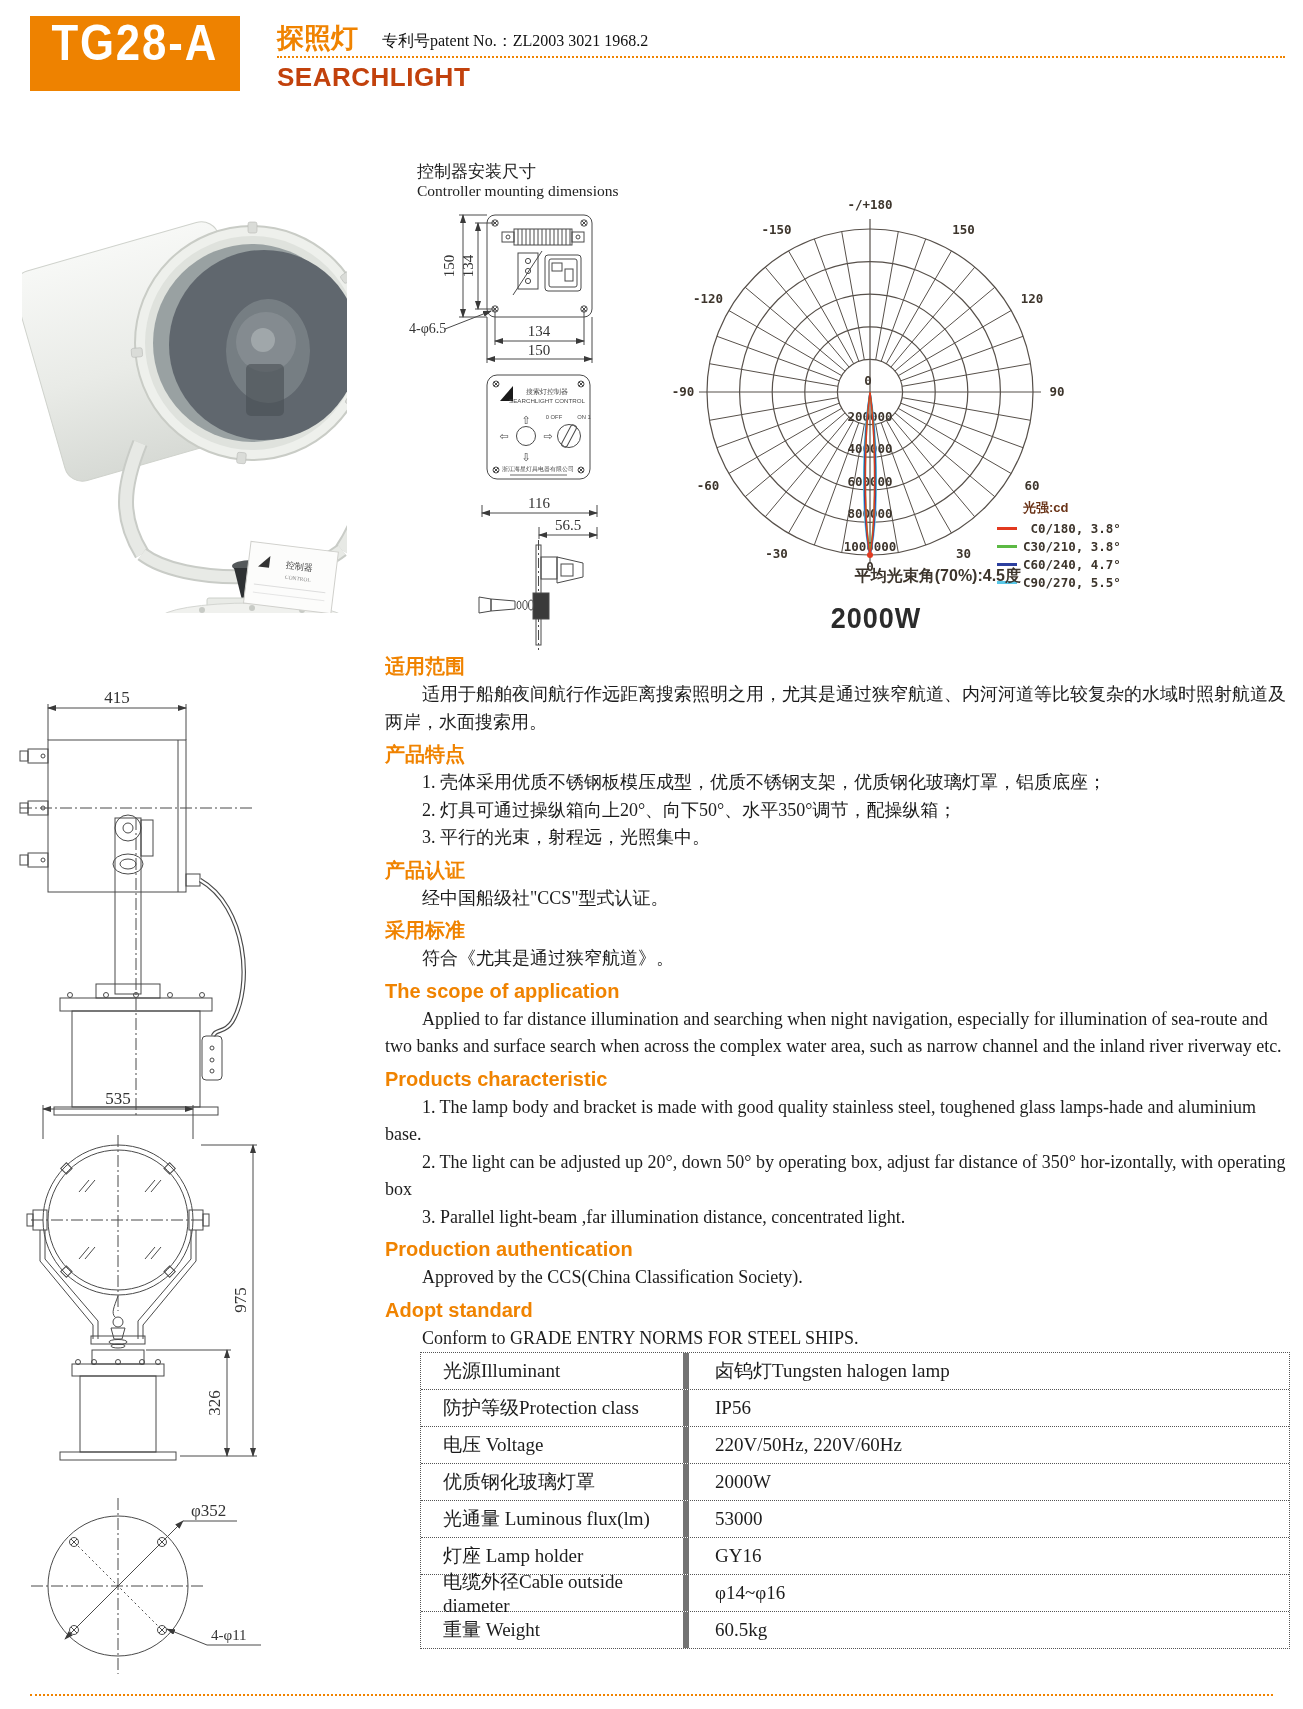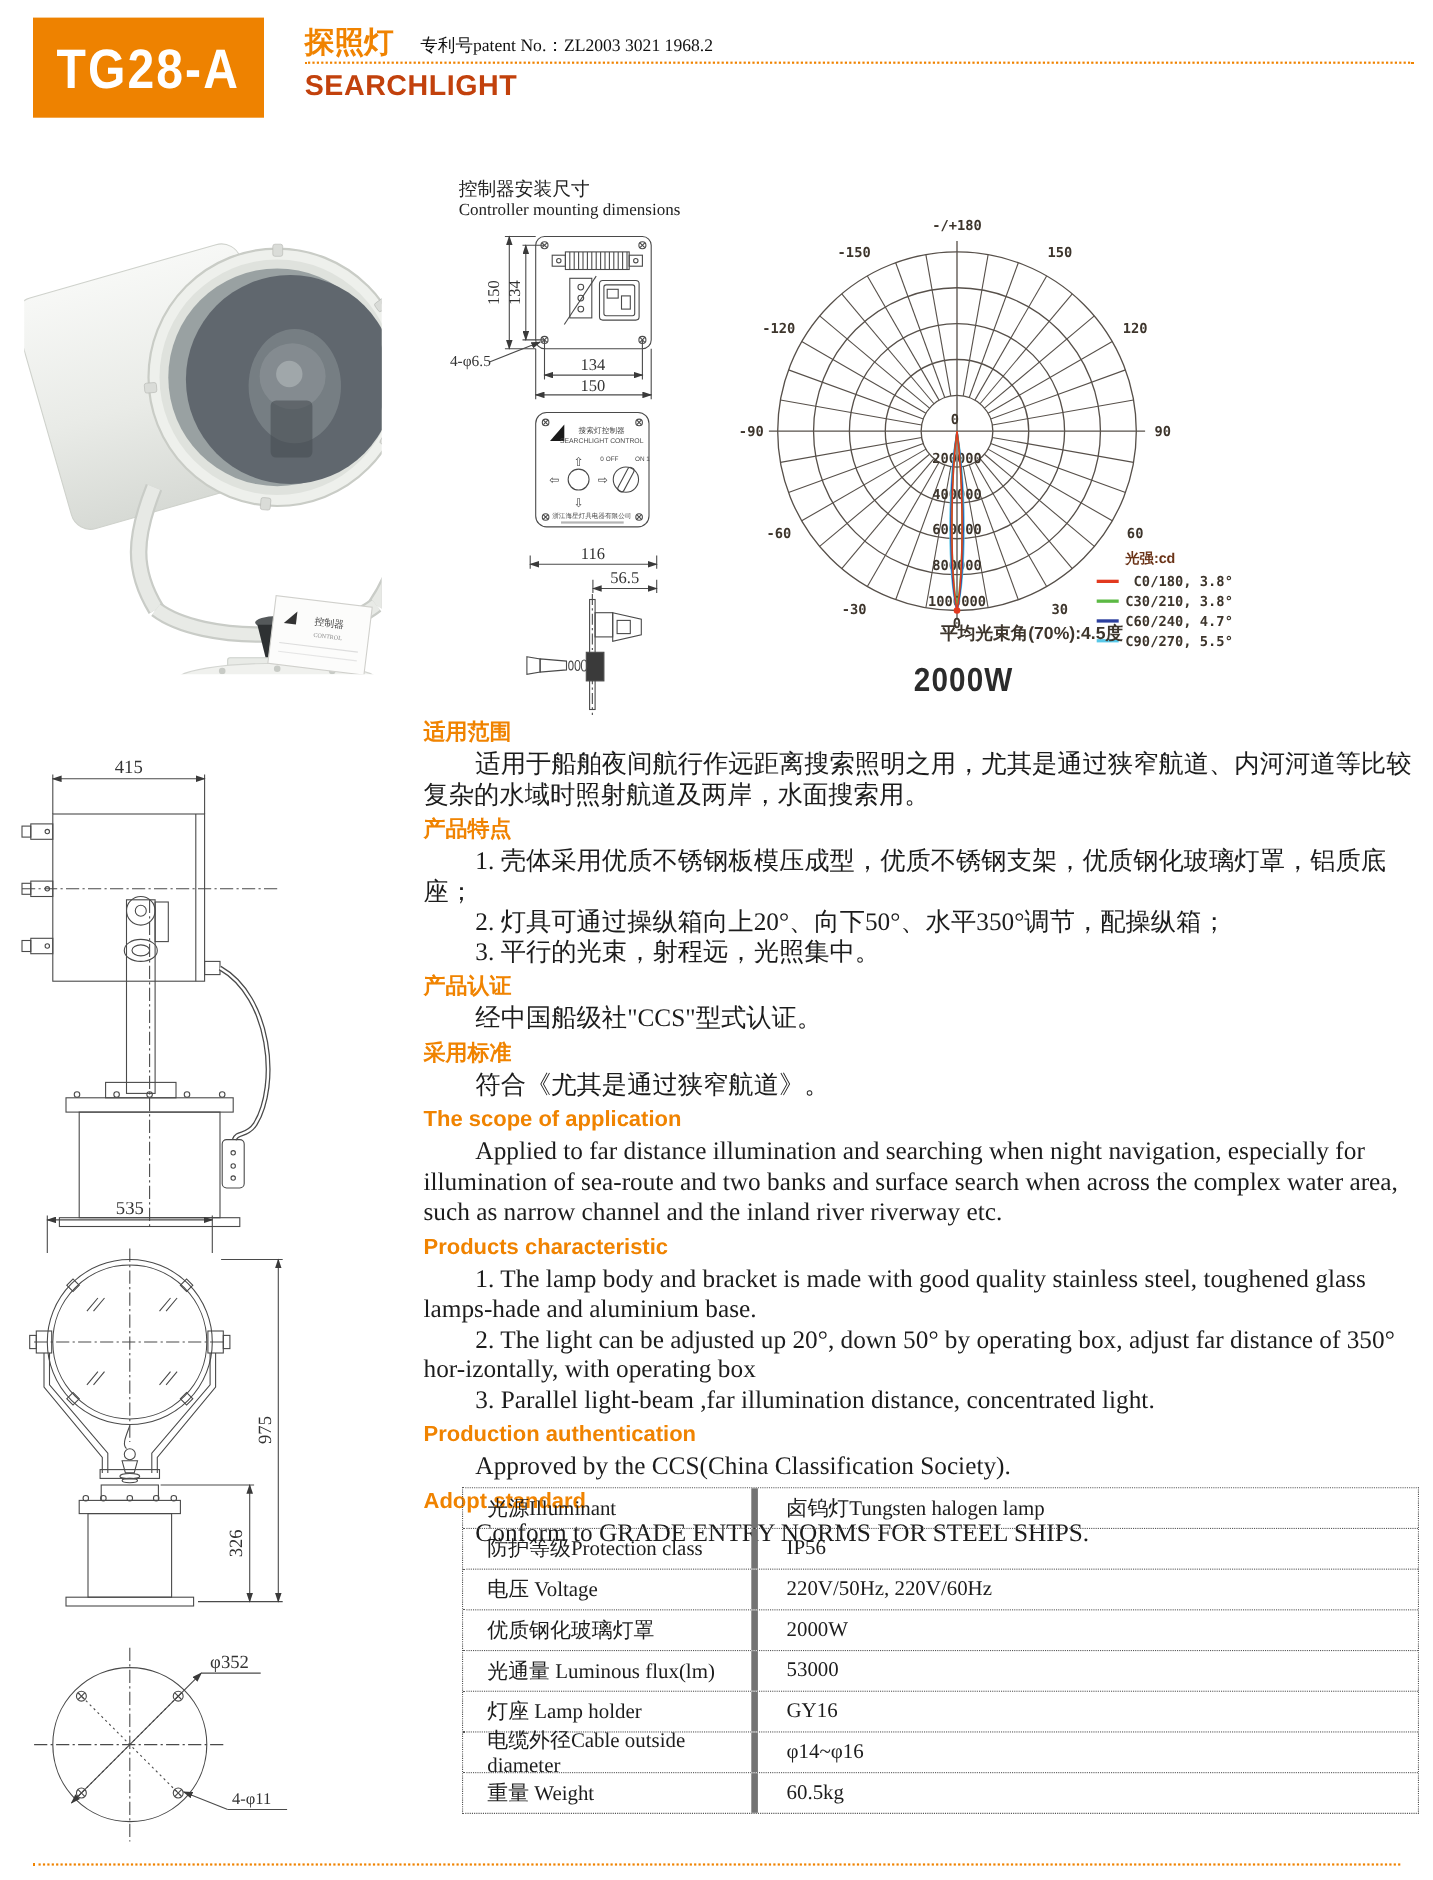--- a/index.html
+++ b/index.html
@@ -1,21 +1,21 @@
 <!DOCTYPE html>
 <html><head>
 <meta charset="utf-8">
 <style>
   html,body{margin:0;padding:0;background:#ffffff;}
   .page{position:relative;width:1303px;height:1709px;background:#fff;overflow:hidden;
         font-family:"Liberation Serif","DejaVu Serif",serif;color:#1c1c1c;}
 
   
-  .model-box{position:absolute;left:30px;top:16px;width:210px;height:91px;background:#ee8200;
-             display:flex;align-items:center;justify-content:center;}
+  .model-box{position:absolute;left:30px;top:16px;width:210px;height:75px;background:#ee8200;
+             display:flex;justify-content:center;}
   .model-box span{font-family:"Liberation Sans","DejaVu Sans",sans-serif;font-weight:700;
                   font-size:46px;color:#fff;letter-spacing:2px;transform:scale(.95,1.1);}
   .prod-cn{position:absolute;left:277px;top:20px;font-family:"Liberation Sans",sans-serif;
            font-weight:700;font-size:27px;color:#f08300;}
   .patent{position:absolute;left:382px;top:31px;font-size:16px;color:#111;}
   .head-rule{position:absolute;left:277px;top:56px;width:1008px;border-top:2px dotted #f08300;}
   .prod-en{position:absolute;left:277px;top:62px;font-family:"Liberation Sans",sans-serif;
            font-weight:700;font-size:26px;color:#c2410c;letter-spacing:.5px;}
   .foot-rule{position:absolute;left:30px;top:1694px;width:1243px;border-top:2px dotted #f08300;}
 
@@ -41,21 +41,21 @@
   .chart-foot{position:absolute;left:96px;top:401px;width:280px;text-align:right;
               font-family:"Liberation Sans",sans-serif;font-weight:700;font-size:16px;color:#3d352c;}
   .wattage{position:absolute;left:791px;top:603px;width:170px;text-align:center;
            font-family:"Liberation Sans","DejaVu Sans",sans-serif;font-weight:700;font-size:27px;
            color:#2b2b2b;letter-spacing:1px;transform:scale(1,1.12);}
 
   
   .sections{position:absolute;left:385px;top:648px;width:902px;}
   .h-sec{font-family:"Liberation Sans",sans-serif;font-weight:700;font-size:20px;line-height:26px;
          color:#f08300;margin:5px 0 2px;}
-  .sections p{margin:0;font-size:23px;line-height:27.5px;}
+  .sections p{margin:0;font-size:18px;line-height:27.5px;}
   .ind{text-indent:2.05em;}
 
   
   .spec-table{position:absolute;left:420px;top:1352px;width:868px;border:1.5px dotted #555;}
   .srow{display:flex;height:36px;border-bottom:1.5px dotted #555;}
   .srow:last-child{border-bottom:none;}
   .scell{display:flex;align-items:center;font-size:19px;}
   .scell.l{width:240px;border-right:6px solid #737373;padding-left:22px;}
   .scell.v{flex:1;padding-left:26px;}
 </style>

